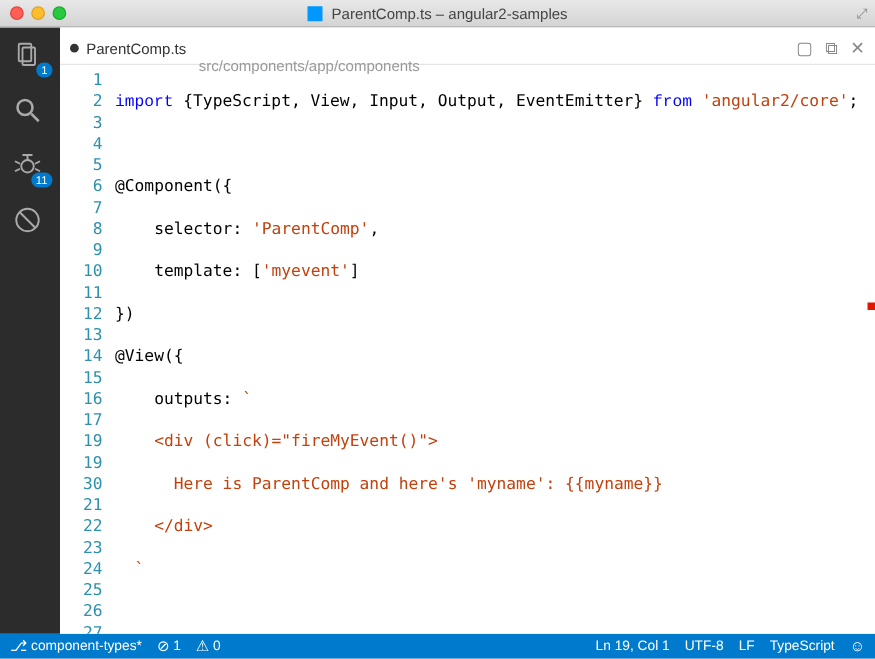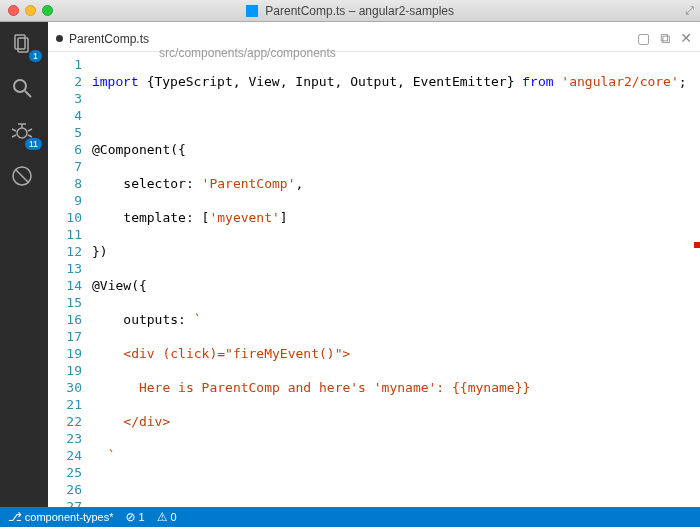--- a/index.html
+++ b/index.html
@@ -214,13 +214,20 @@
       </span>
     <span>
         <span class="sicon">⊘</span>
         <span>1</span>
       </span>
     <span>
         <span class="sicon">⚠</span>
         <span>0</span>
       </span>
   </div>
+  <div class="status-right">
+    <span>Ln 19, Col 1</span>
+    <span>UTF-8</span>
+    <span>LF</span>
+    <span>TypeScript</span>
+    <span class="sicon">☺</span>
+  </div>
 </div>
 
 </body></html>

